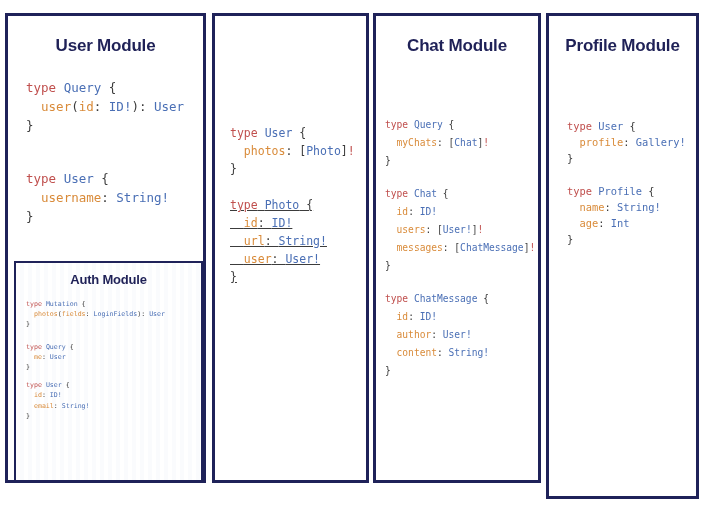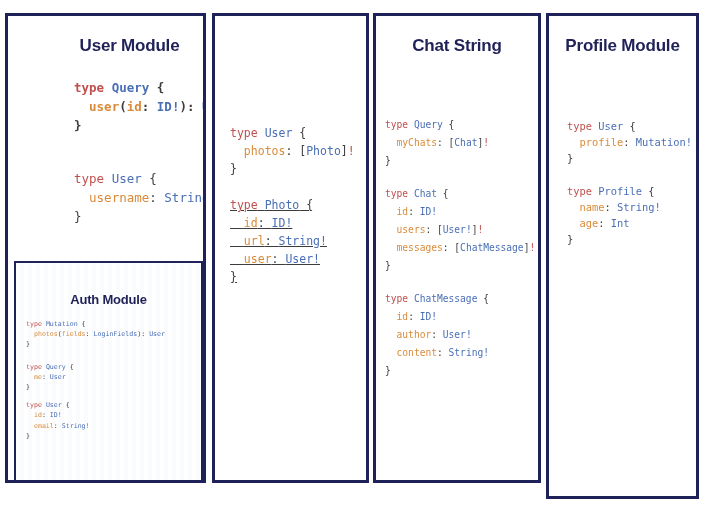--- a/index.html
+++ b/index.html
@@ -49,47 +49,47 @@
   }
 
   
   .k   { color: #c0504e; }   
   .t   { color: #4a6fb5; }   
   .f   { color: #d98b3a; }   
   .p   { color: #3c3c3c; }   
 
   
   #card-user {
-    left: 5px;  top: 13px;  width: 201px;  height: 470px; padding-left: 48px;
+    left: 5px;  top: 13px;  width: 201px;  height: 470px;
   }
   #card-user .code.block {
     font-size: 12.5px;
     line-height: 19px;
     margin-left: 18px;
   }
-  #user-code-1 { margin-top: 22px; font-weight: bold; }
+  #user-code-1 { margin-top: 22px; }
   #user-code-2 { margin-top: 34px; }
 
   
   #card-auth {
     position: absolute;
     left: 6px;  top: 245px;  width: 189px;  height: 222px;
     box-sizing: border-box;
     border: 2px solid #1f2259;
     background:
       repeating-linear-gradient(
         to right,
         #ffffff 0px, #ffffff 4px,
         #fafbfd 4px, #fafbfd 8px
       );
     overflow: hidden;
   }
   #card-auth .card-title {
     font-size: 13px;
-    margin-top: 29px;
+    margin-top: 9px;
     margin-bottom: 2px;
   }
   #card-auth .code.block {
     font-size: 6.6px;
     line-height: 10.2px;
     margin-left: 10px;
   }
   #auth-code-1 { margin-top: 12px; }
   #auth-code-2 { margin-top: 12px; }
   #auth-code-3 { margin-top: 8px; }
@@ -165,40 +165,40 @@
 <span class="p">  </span><span class="f">photos</span><span class="p">: [</span><span class="t">Photo</span><span class="p">]</span><span class="k">!</span>
 <span class="p">}</span></div>
     <div class="code block" id="gallery-code-2"><span class="k">type</span><span class="p"> </span><span class="t">Photo</span><span class="p"> {</span>
 <span class="p">  </span><span class="f">id</span><span class="p">: </span><span class="t">ID!</span>
 <span class="p">  </span><span class="f">url</span><span class="p">: </span><span class="t">String!</span>
 <span class="p">  </span><span class="f">user</span><span class="p">: </span><span class="t">User!</span>
 <span class="p">}</span></div>
   </div>
 
   <div class="card" id="card-chat">
-    <div class="card-title">Chat String</div>
+    <div class="card-title">Chat Module</div>
     <div class="code block" id="chat-code-1"><span class="k">type</span><span class="p"> </span><span class="t">Query</span><span class="p"> {</span>
 <span class="p">  </span><span class="f">myChats</span><span class="p">: [</span><span class="t">Chat</span><span class="p">]</span><span class="k">!</span>
 <span class="p">}</span></div>
     <div class="code block" id="chat-code-2"><span class="k">type</span><span class="p"> </span><span class="t">Chat</span><span class="p"> {</span>
 <span class="p">  </span><span class="f">id</span><span class="p">: </span><span class="t">ID!</span>
 <span class="p">  </span><span class="f">users</span><span class="p">: [</span><span class="t">User!</span><span class="p">]</span><span class="k">!</span>
 <span class="p">  </span><span class="f">messages</span><span class="p">: [</span><span class="t">ChatMessage</span><span class="p">]</span><span class="k">!</span>
 <span class="p">}</span></div>
     <div class="code block" id="chat-code-3"><span class="k">type</span><span class="p"> </span><span class="t">ChatMessage</span><span class="p"> {</span>
 <span class="p">  </span><span class="f">id</span><span class="p">: </span><span class="t">ID!</span>
 <span class="p">  </span><span class="f">author</span><span class="p">: </span><span class="t">User!</span>
 <span class="p">  </span><span class="f">content</span><span class="p">: </span><span class="t">String!</span>
 <span class="p">}</span></div>
   </div>
 
   <div class="card" id="card-profile">
     <div class="card-title">Profile Module</div>
     <div class="code block" id="profile-code-1"><span class="k">type</span><span class="p"> </span><span class="t">User</span><span class="p"> {</span>
-<span class="p">  </span><span class="f">profile</span><span class="p">: </span><span class="t">Mutation!</span>
+<span class="p">  </span><span class="f">profile</span><span class="p">: </span><span class="t">Gallery!</span>
 <span class="p">}</span></div>
     <div class="code block" id="profile-code-2"><span class="k">type</span><span class="p"> </span><span class="t">Profile</span><span class="p"> {</span>
 <span class="p">  </span><span class="f">name</span><span class="p">: </span><span class="t">String!</span>
 <span class="p">  </span><span class="f">age</span><span class="p">: </span><span class="t">Int</span>
 <span class="p">}</span></div>
   </div>
 
 </div>
 
 </body></html>

